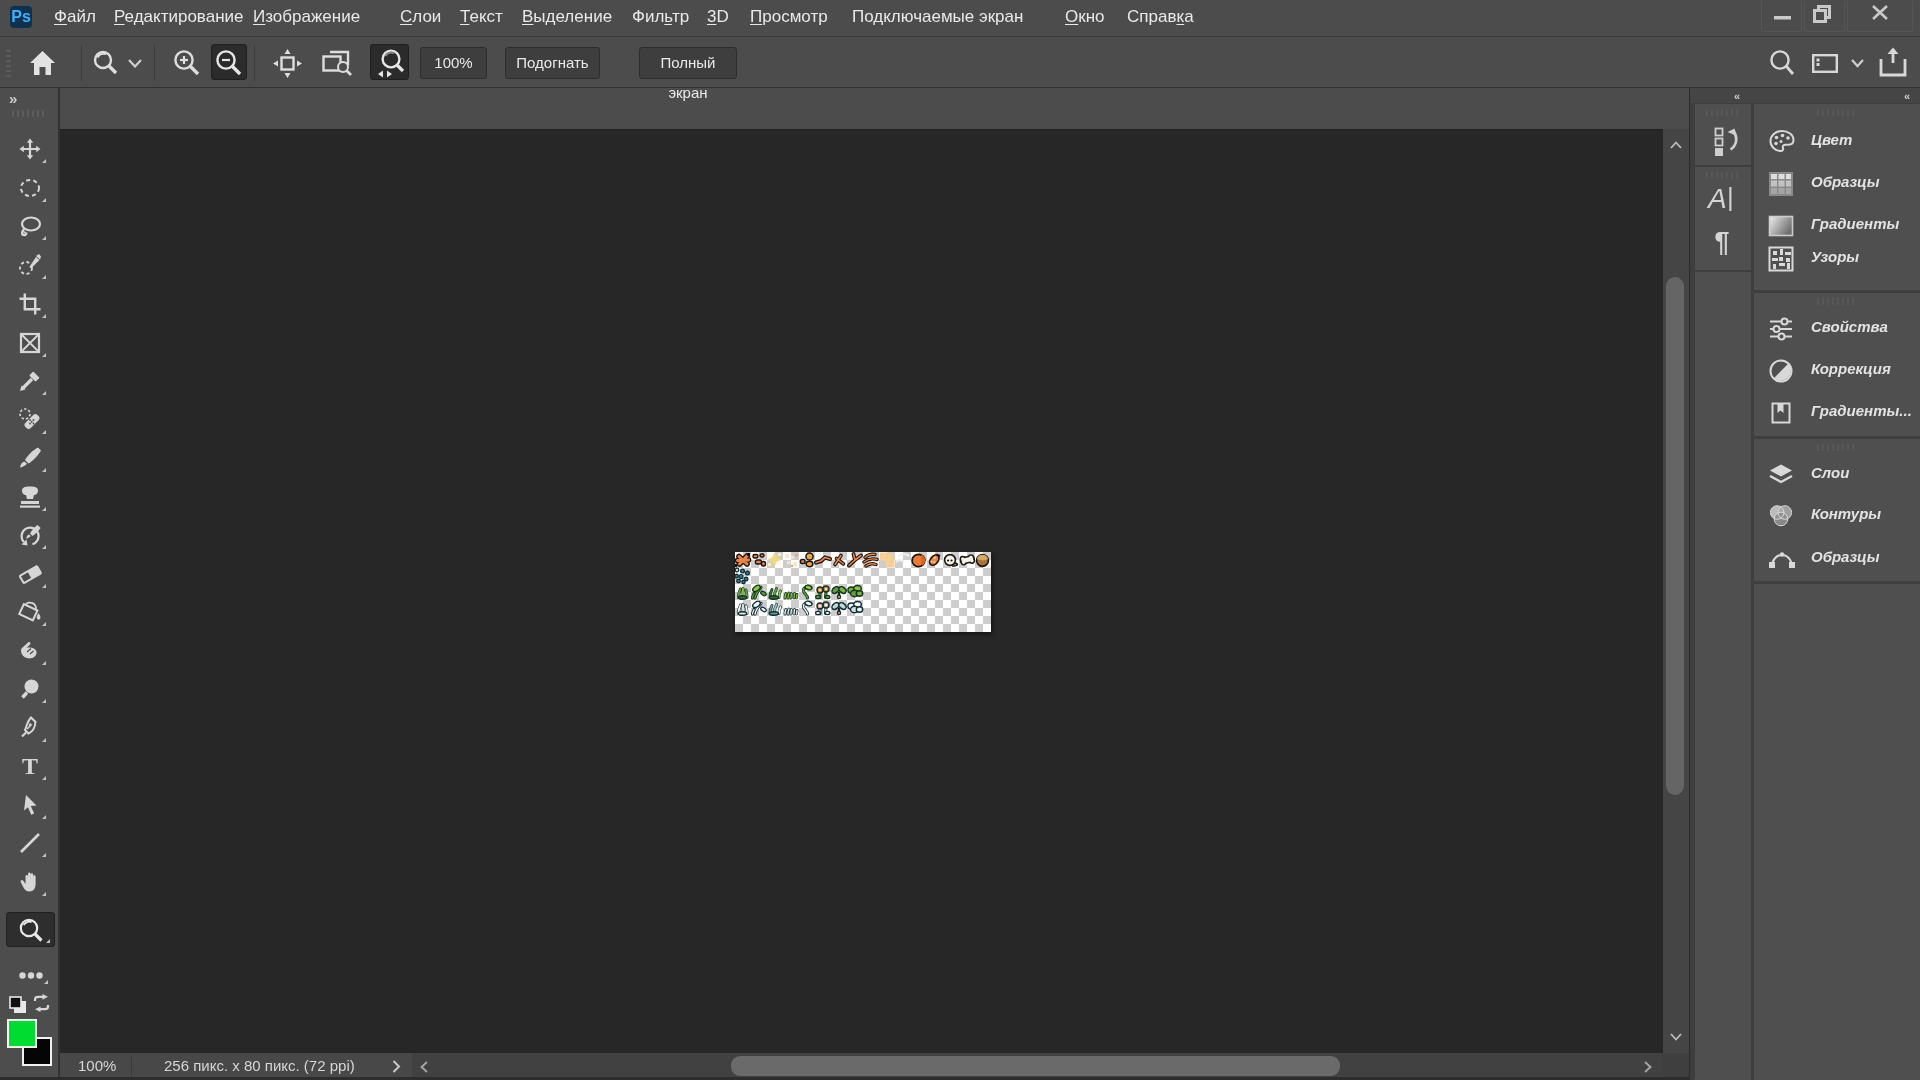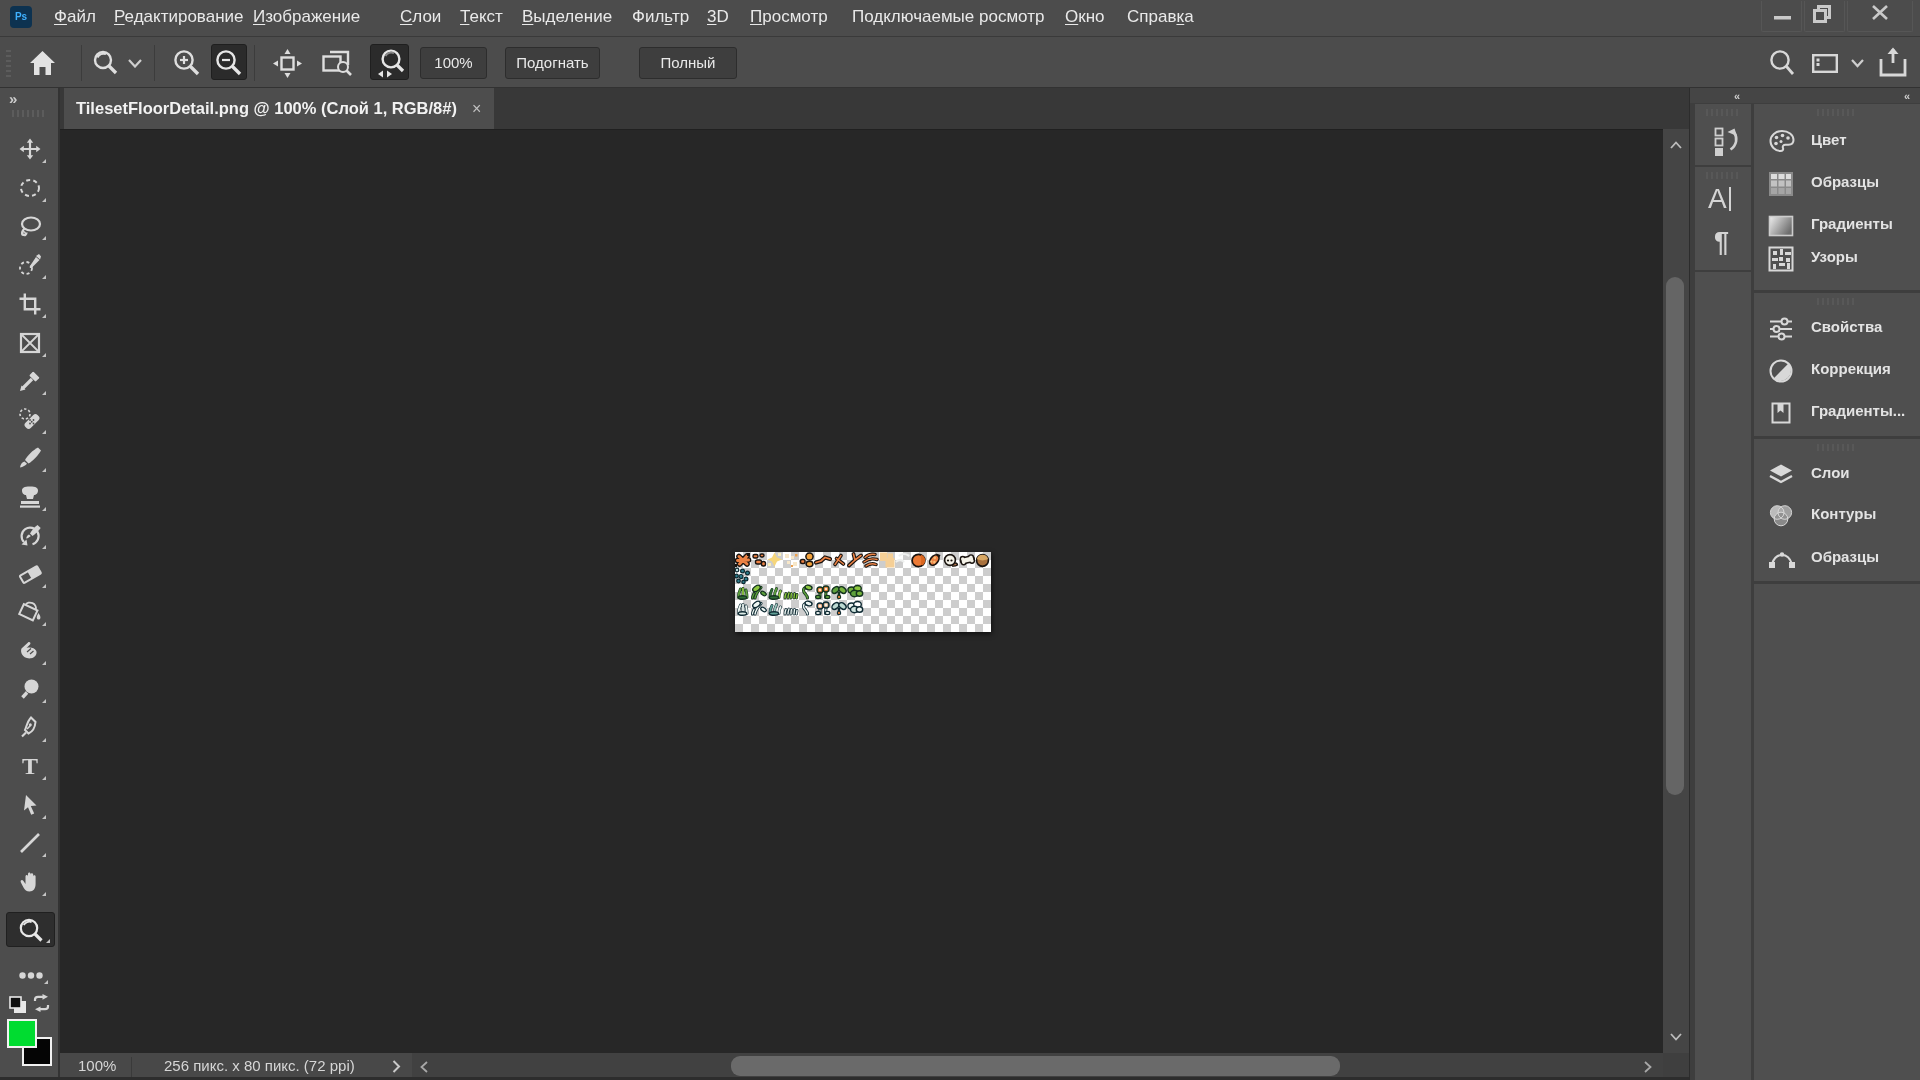--- a/index.html
+++ b/index.html
@@ -4,21 +4,21 @@
 <style>
   * { margin:0; padding:0; box-sizing:border-box; }
   html,body { width:1920px; height:1080px; overflow:hidden; background:#4c4c4c;
     font-family:"Liberation Sans", sans-serif; -webkit-font-smoothing:antialiased; }
   .abs { position:absolute; }
   #stage { position:relative; width:1920px; height:1080px; }
 
   
   #menubar { left:0; top:0; width:1920px; height:36px; background:#4c4c4c; }
   #pslogo { left:10px; top:6px; width:22px; height:22px; background:#0d3250;
-    border-radius:4px; color:#3fb1ff; font-size:10px; font-weight:bold;
+    border-radius:4px; color:#3fb1ff; font-size:16px; font-weight:bold;
     text-align:center; line-height:22px; }
   .mitem { position:absolute; top:0; height:36px; line-height:34px; color:#e9e9e9;
     font-size:17px; white-space:nowrap; }
   .mitem u { text-decoration-thickness:1px; text-underline-offset:2px; }
   .winbtn { position:absolute; top:1px; height:31px; border:1px solid #565656;
     border-top:none; border-radius:0 0 2px 2px; }
 
   
   #optionsbar { left:0; top:36px; width:1920px; height:52px; background:#4c4c4c;
     border-top:1px solid #3a3a3a; border-bottom:1px solid #323232; }
@@ -56,21 +56,21 @@
   #hthumb { left:319px; top:3px; width:609px; height:20px; background:#6a6a6a;
     border-radius:9px; }
   .sbtext { position:absolute; top:0; height:27px; line-height:26px; color:#d6d6d6;
     font-size:15px; }
 
   
   #dock { left:1689px; top:88px; width:231px; height:992px; background:#3e3e3e; border-left:1px solid #2c2c2c; }
   #dockhead { left:0; top:0; width:231px; height:15px; background:#454545; }
   .chev { position:absolute; color:#cfcfcf; font-size:11px; font-weight:bold;
     letter-spacing:-1px; }
-  .col { position:absolute; background:#4f4f4f; }
+  .col { position:absolute; background:#4f4f4f;font-style:italic; }
   .grip { position:absolute; height:7px; background-image:repeating-linear-gradient(
     90deg,#5a5a5a 0 2px,transparent 2px 5px); opacity:.8; }
   .pitem { position:absolute; left:0; width:100%; height:42px; }
   .pitem .lbl { position:absolute; left:57px; top:11px; color:#e3e3e3;
     font-size:15px; font-weight:bold; }
   .pitem svg { position:absolute; left:14px; top:9px; }
 </style>
 </head>
 <body>
 <div id="stage">
@@ -79,21 +79,21 @@
     <div id="pslogo" class="abs">Ps</div>
     <div class="mitem" style="left:54px"><u>Ф</u>айл</div>
     <div class="mitem" style="left:114px"><u>Р</u>едактирование</div>
     <div class="mitem" style="left:253px"><u>И</u>зображение</div>
     <div class="mitem" style="left:400px"><u>С</u>лои</div>
     <div class="mitem" style="left:460px"><u>Т</u>екст</div>
     <div class="mitem" style="left:522px"><u>В</u>ыделение</div>
     <div class="mitem" style="left:632px">Фил<u>ь</u>тр</div>
     <div class="mitem" style="left:707px"><u>3</u>D</div>
     <div class="mitem" style="left:750px"><u>П</u>росмотр</div>
-    <div class="mitem" style="left:852px">Подключаемые росмотр</div>
+    <div class="mitem" style="left:852px">Подключаемые экран</div>
     <div class="mitem" style="left:1065px"><u>О</u>кно</div>
     <div class="mitem" style="left:1127px">Справ<u>к</u>а</div>
     <div class="winbtn" style="left:1761px; width:41px"></div>
     <div class="winbtn" style="left:1804px; width:41px"></div>
     <div class="winbtn" style="left:1847px; width:66px"></div>
     <svg class="abs" style="left:1774px; top:16px" width="17" height="4">
         <rect x="0" y="0" width="17" height="3.5" fill="#c9c9c9"></rect>
       </svg>
     <svg class="abs" style="left:1813px; top:5px" width="18" height="18">
       <rect x="5.5" y="1.5" width="11" height="11" fill="none" stroke="#c9c9c9" stroke-width="3"></rect>
@@ -176,23 +176,20 @@
     <svg class="abs" style="left:1851px;top:22px" width="13" height="9">
         <path d="M1,1 L6.5,7 L12,1" fill="none" stroke="#cecece" stroke-width="2.2"></path>
       </svg>
     <svg class="abs" style="left:1879px;top:10px" width="28" height="30" viewBox="0 0 28 30">
       <path d="M2,12 L2,28 L26,28 L26,12" fill="none" stroke="#d8d8d8" stroke-width="2.8"></path>
       <line x1="14" y1="2" x2="14" y2="16" stroke="#d8d8d8" stroke-width="2.8"></line>
       <path d="M14,0.5 L19.5,7 L8.5,7 Z" fill="#d8d8d8"></path>
     </svg>
   </div>
 
-  <div id="tabrow" class="abs">
-    <div id="tab" class="abs"><span style="margin-left:12px">TilesetFloorDetail.png @ 100% (Слой 1, RGB/8#)</span><span class="tx">×</span></div>
-  </div>
 
   <div id="toolcol" class="abs">
     <div class="abs" style="left:9px;top:2px;color:#cccccc;font-size:15px;font-weight:bold">»</div>
     <div class="abs" style="left:12px;top:22px;width:34px;height:7px;background-image:repeating-linear-gradient(90deg,#5c5c5c 0 2px,transparent 2px 5px)"></div>
 
     <svg class="abs" style="left:18px;top:49px" width="24" height="24" viewBox="0 0 24 24">
       <path d="M12,1.5 L15.2,5.8 L13.1,5.8 L13.1,10.9 L18.2,10.9 L18.2,8.8 L22.5,12 L18.2,15.2 L18.2,13.1 L13.1,13.1 L13.1,18.2 L15.2,18.2 L12,22.5 L8.8,18.2 L10.9,18.2 L10.9,13.1 L5.8,13.1 L5.8,15.2 L1.5,12 L5.8,8.8 L5.8,10.9 L10.9,10.9 L10.9,5.8 L8.8,5.8 Z" fill="#d6d6d6"></path>
     </svg>
       <div class="corner" style="left:42px;top:71px"></div>
     <svg class="abs" style="left:18px;top:88px" width="24" height="24" viewBox="0 0 24 24">

